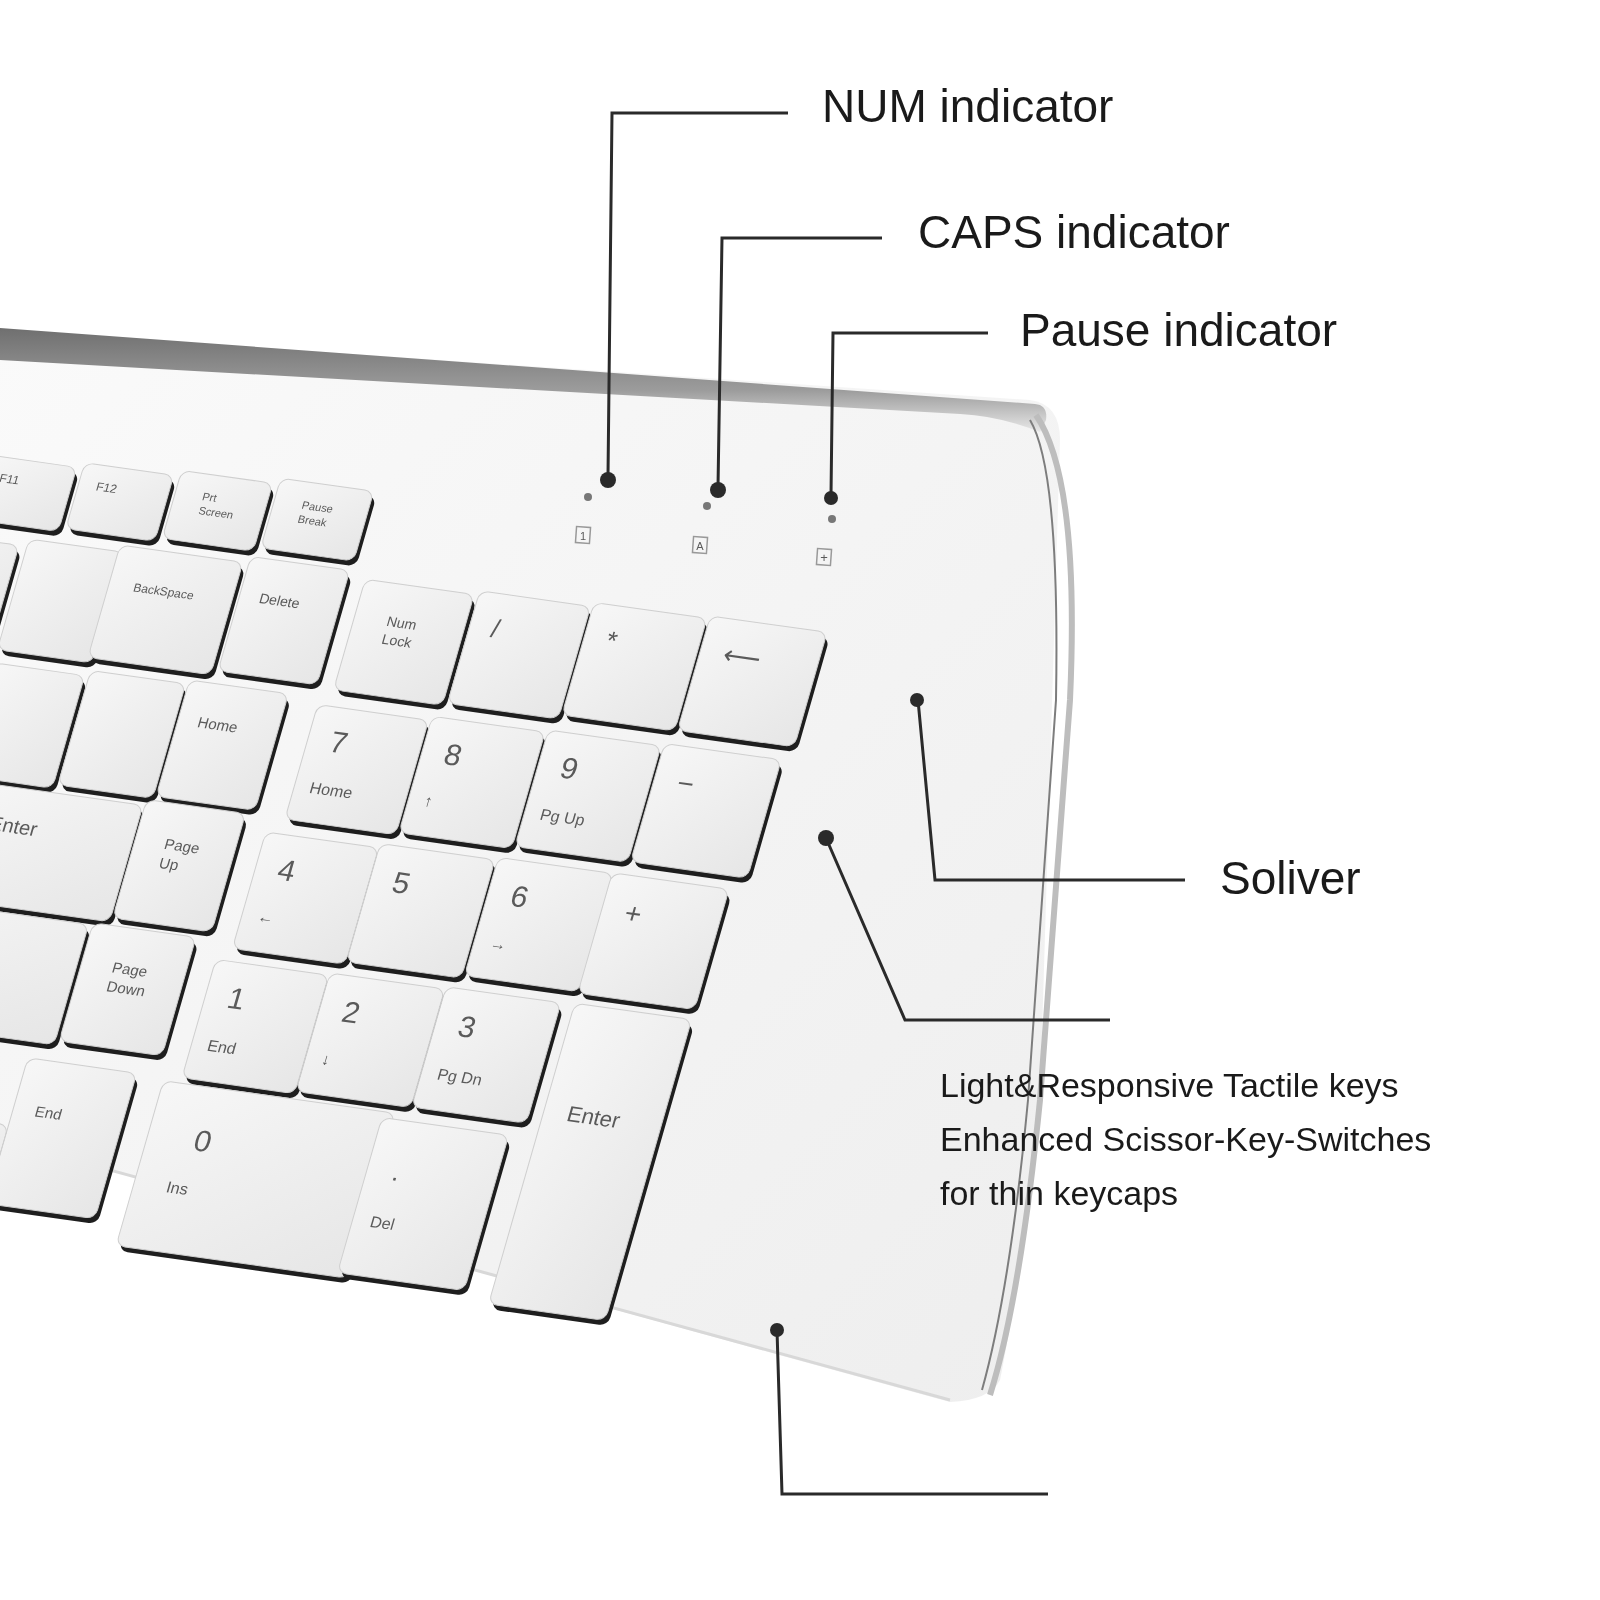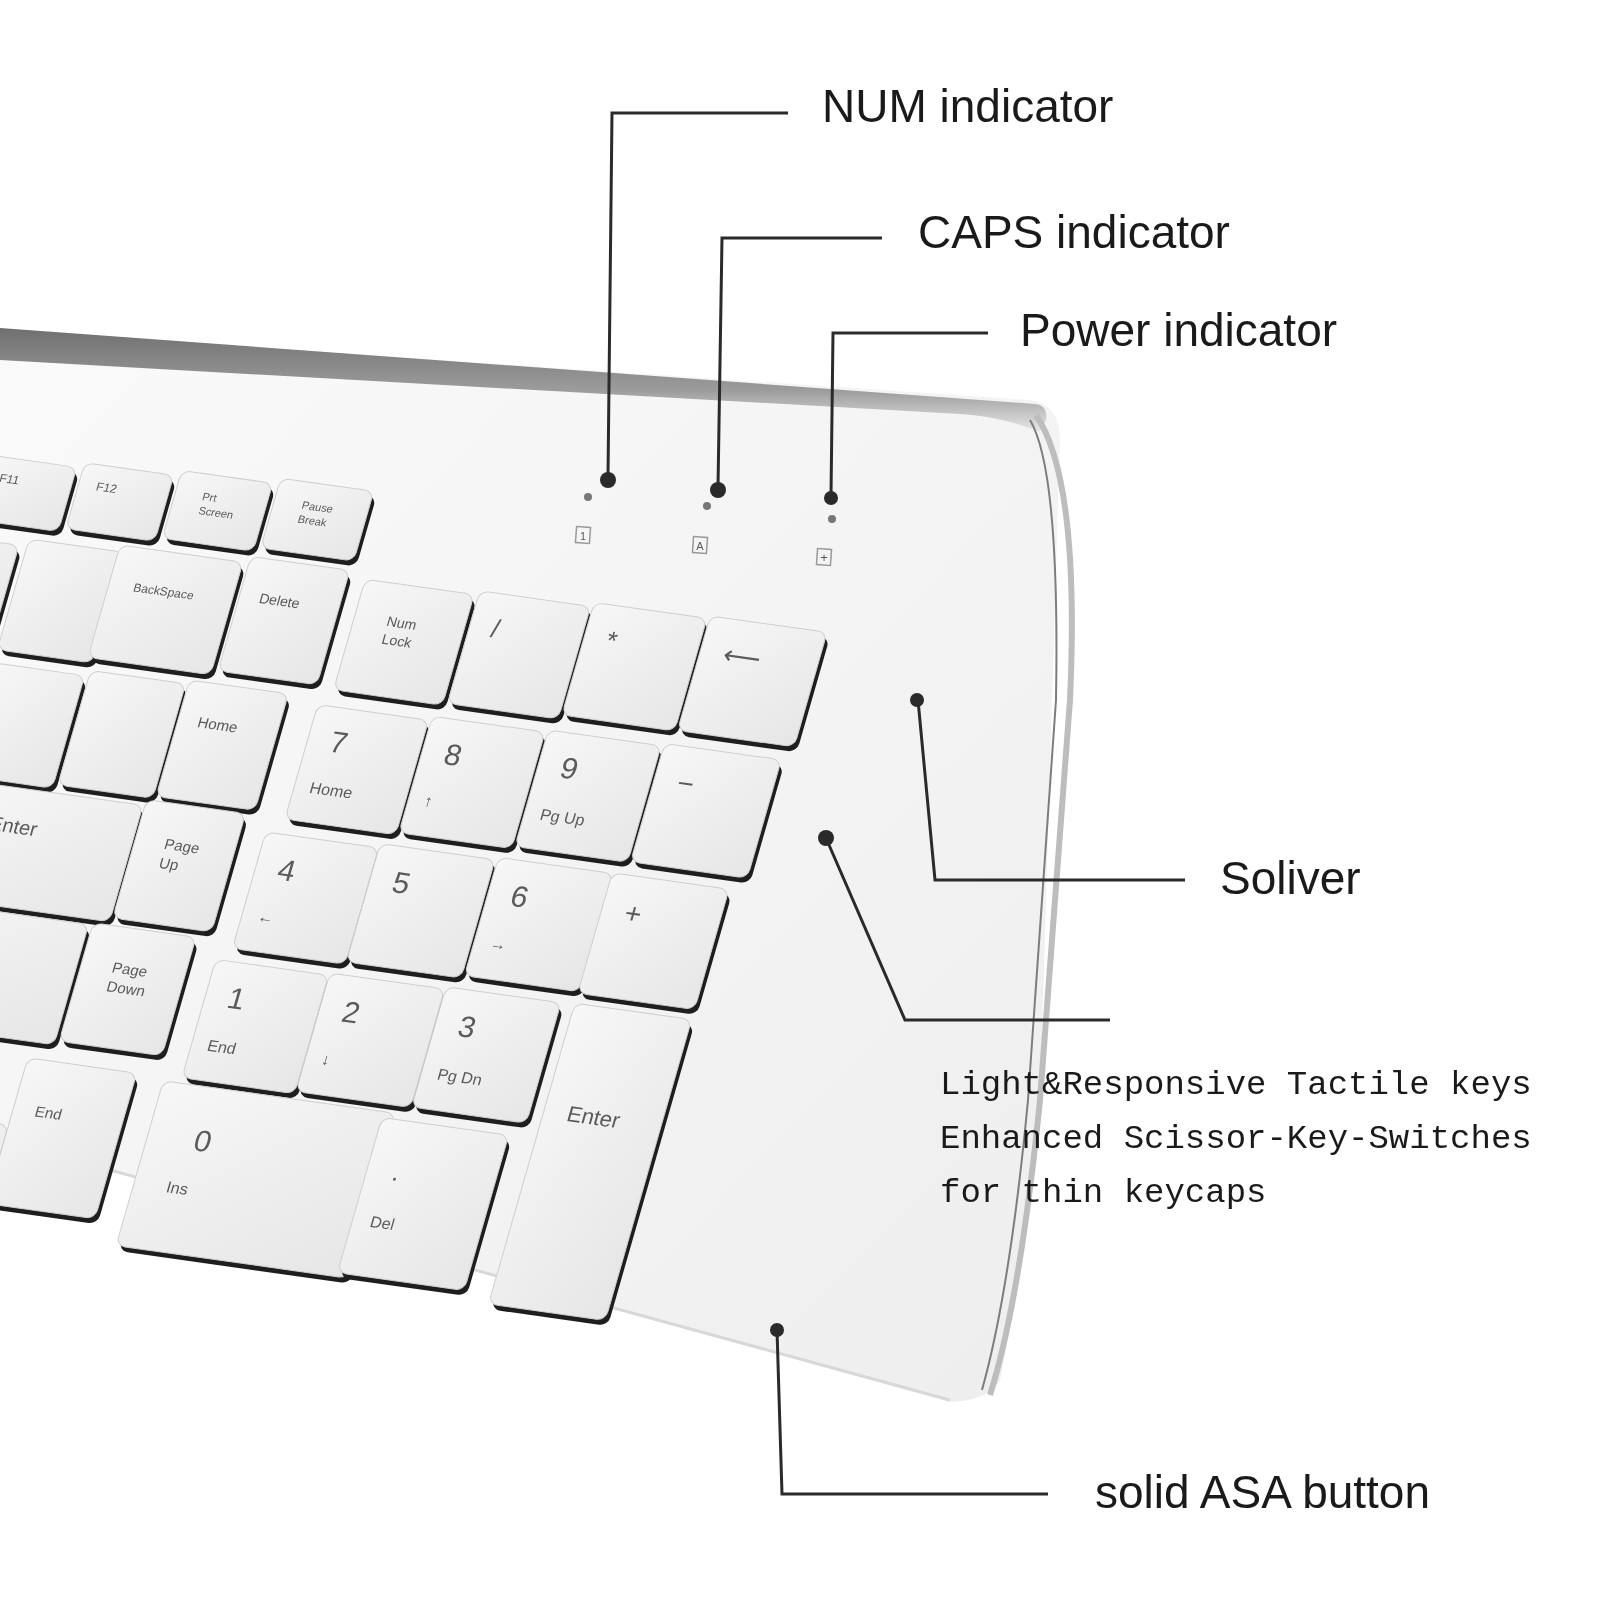--- a/index.html
+++ b/index.html
@@ -271,19 +271,18 @@
       <circle cx="917" cy="700" r="7" fill="#2a2a2a" stroke="none"></circle>
       <polyline points="826,838 905,1020 1110,1020"></polyline>
       <circle cx="826" cy="838" r="8" fill="#2a2a2a" stroke="none"></circle>
       <polyline points="777,1330 782,1494 1048,1494"></polyline>
       <circle cx="777" cy="1330" r="7" fill="#2a2a2a" stroke="none"></circle>
     </g>
   </svg>
 
   <div class="callout-label lbl-big" style="left:918px; top:206px;">CAPS indicator</div>
   <div class="callout-label lbl-big" style="left:822px; top:80px;">NUM indicator</div>
-  <div class="callout-label lbl-big" style="left:1020px; top:304px;">Power indicator</div>
+  <div class="callout-label lbl-big" style="left:1020px; top:304px;">Pause indicator</div>
   <div class="callout-label lbl-big" style="left:1220px; top:852px;">Soliver</div>
-  <div class="callout-label lbl-med" style="left:940px; top:1058px;font-family:Liberation Mono, monospace;">Light&amp;Responsive Tactile keys
+  <div class="callout-label lbl-med" style="left:940px; top:1058px;">Light&amp;Responsive Tactile keys
 Enhanced Scissor-Key-Switches
 for thin keycaps</div>
-  <div class="callout-label lbl-big" style="left:1095px; top:1466px;">solid ASA button</div>
 </div>
 
 </body></html>

